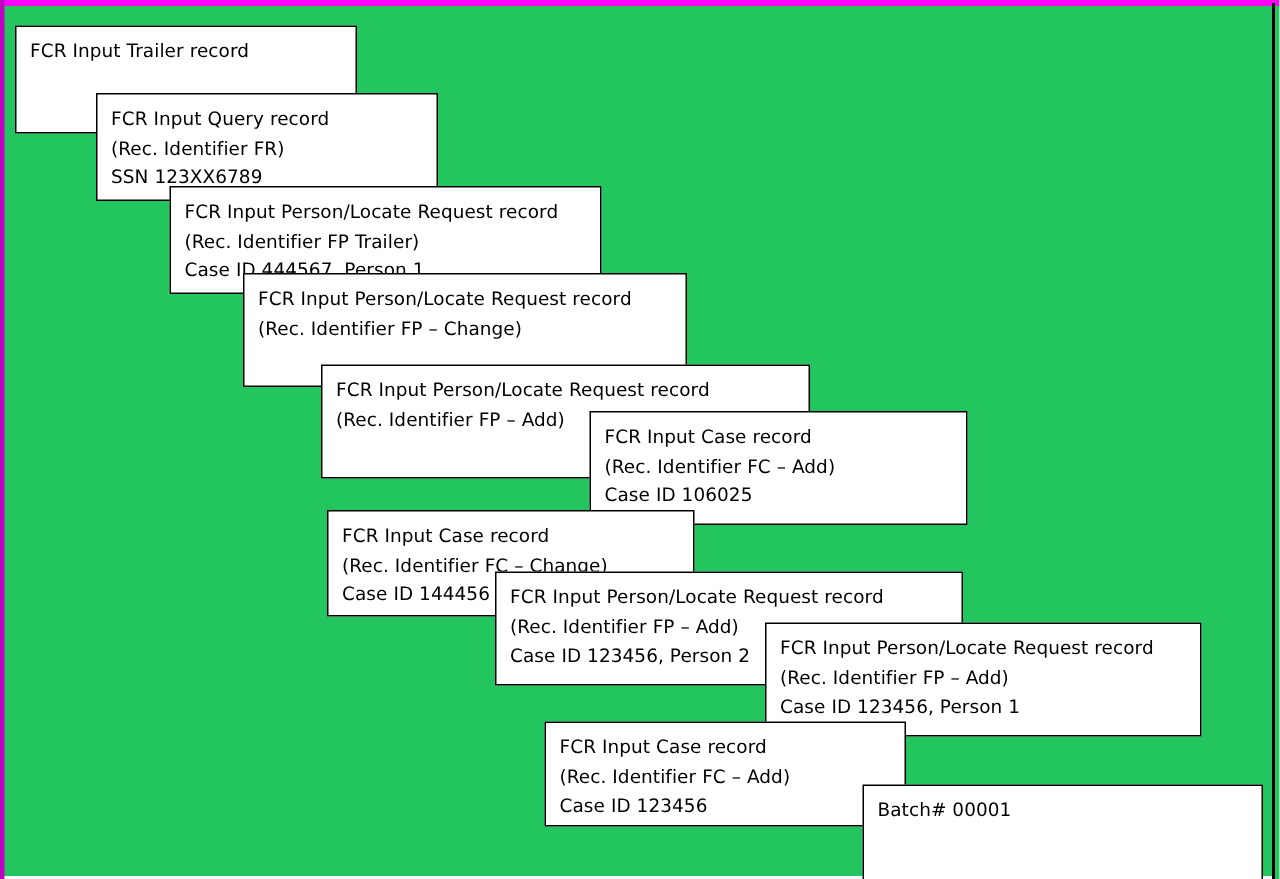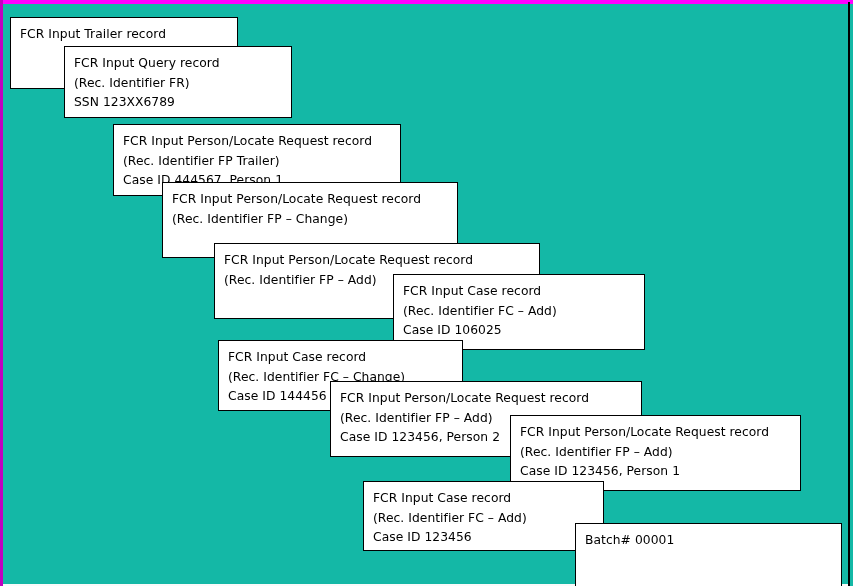--- a/index.html
+++ b/index.html
@@ -5,21 +5,21 @@
 <style>
   html, body {
     margin: 0;
     padding: 0;
     background: #ffffff;
   }
   #canvas {
     position: relative;
     width: 853px;
     height: 586px;
-    background: #14b8a6;
+    background: #22c55e;
     overflow: hidden;
     box-sizing: border-box;
     font-family: "DejaVu Sans", "Liberation Sans", sans-serif;
   }
   
   .frame-top {
     position: absolute;
     left: 0; top: 0;
     width: 853px; height: 4px;
     background: #ff00ff;
@@ -64,21 +64,21 @@
 
 <div id="canvas">
   <div class="frame-top"></div>
   <div class="frame-left"></div>
   <div class="frame-right"></div>
   <div class="frame-bottom"></div>
   <div id="boxes-layer">
       <div class="record-box" style="left: 10px; top: 17px; width: 228px; height: 72px; z-index: 10; border-color: rgb(0, 0, 0); background: rgb(255, 255, 255); color: rgb(0, 0, 0);">
         <span class="line">FCR Input Trailer record</span>
       </div>
-      <div class="record-box" style="left: 64px; top: 46px; width: 228px; height: 72px; z-index: 11; border-color: rgb(0, 0, 0); background: rgb(255, 255, 255); color: rgb(0, 0, 0);">
+      <div class="record-box" style="left: 64px; top: 62px; width: 228px; height: 72px; z-index: 11; border-color: rgb(0, 0, 0); background: rgb(255, 255, 255); color: rgb(0, 0, 0);">
         <span class="line">FCR Input Query record</span>
         <span class="line">(Rec. Identifier FR)</span>
         <span class="line">SSN 123XX6789</span>
       </div>
       <div class="record-box" style="left: 113px; top: 124px; width: 288px; height: 72px; z-index: 12; border-color: rgb(0, 0, 0); background: rgb(255, 255, 255); color: rgb(0, 0, 0);">
         <span class="line">FCR Input Person/Locate Request record</span>
         <span class="line">(Rec. Identifier FP Trailer)</span>
         <span class="line">Case ID 444567, Person 1</span>
       </div>
       <div class="record-box" style="left: 162px; top: 182px; width: 296px; height: 76px; z-index: 13; border-color: rgb(0, 0, 0); background: rgb(255, 255, 255); color: rgb(0, 0, 0);">

